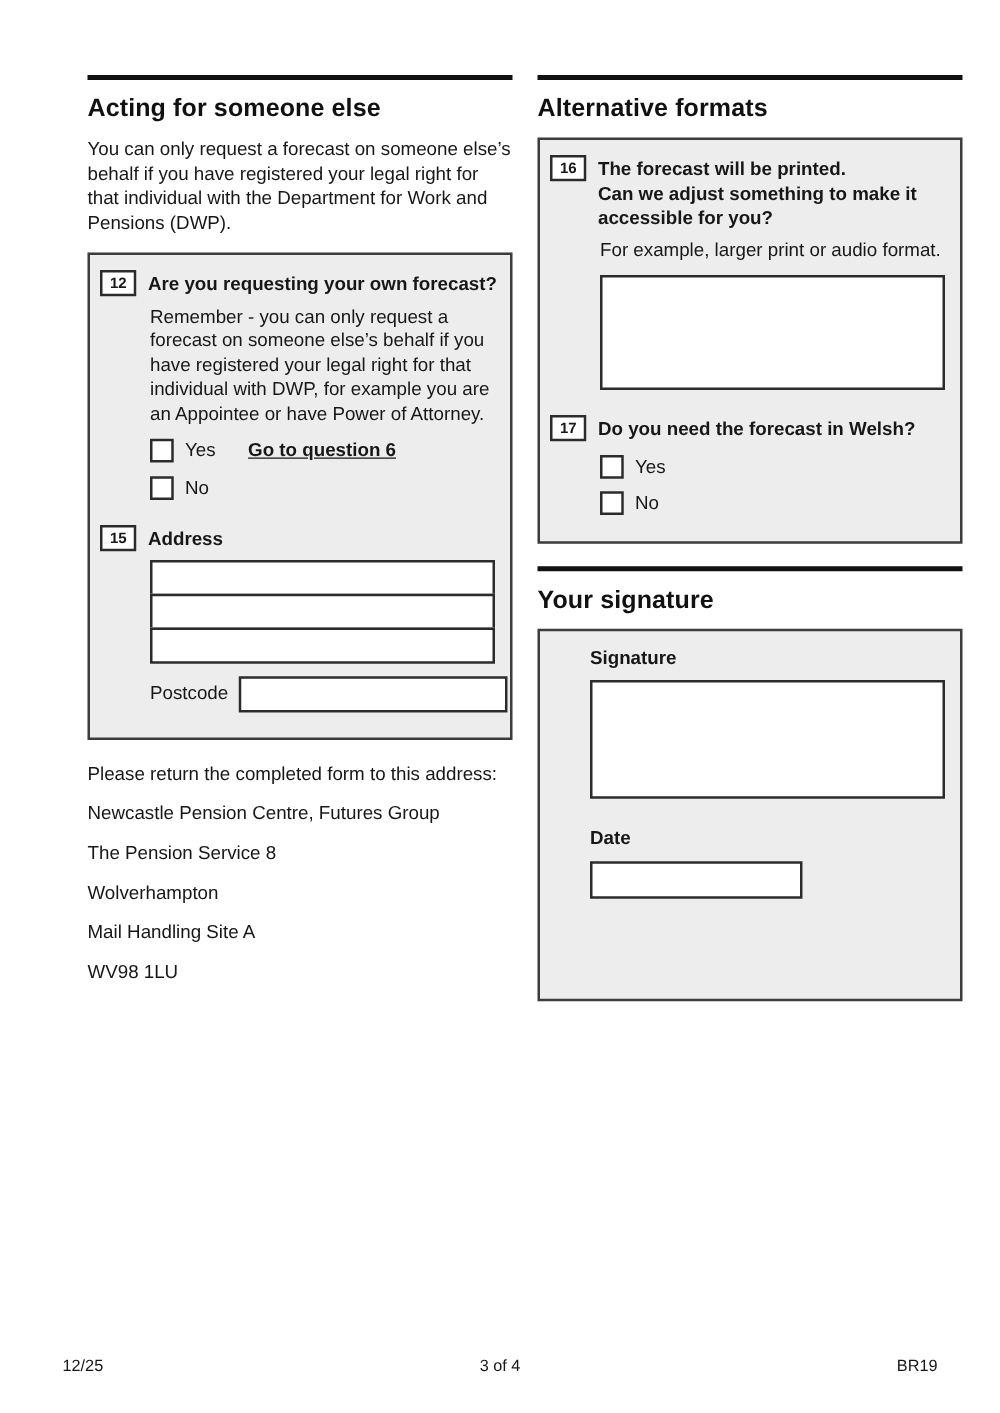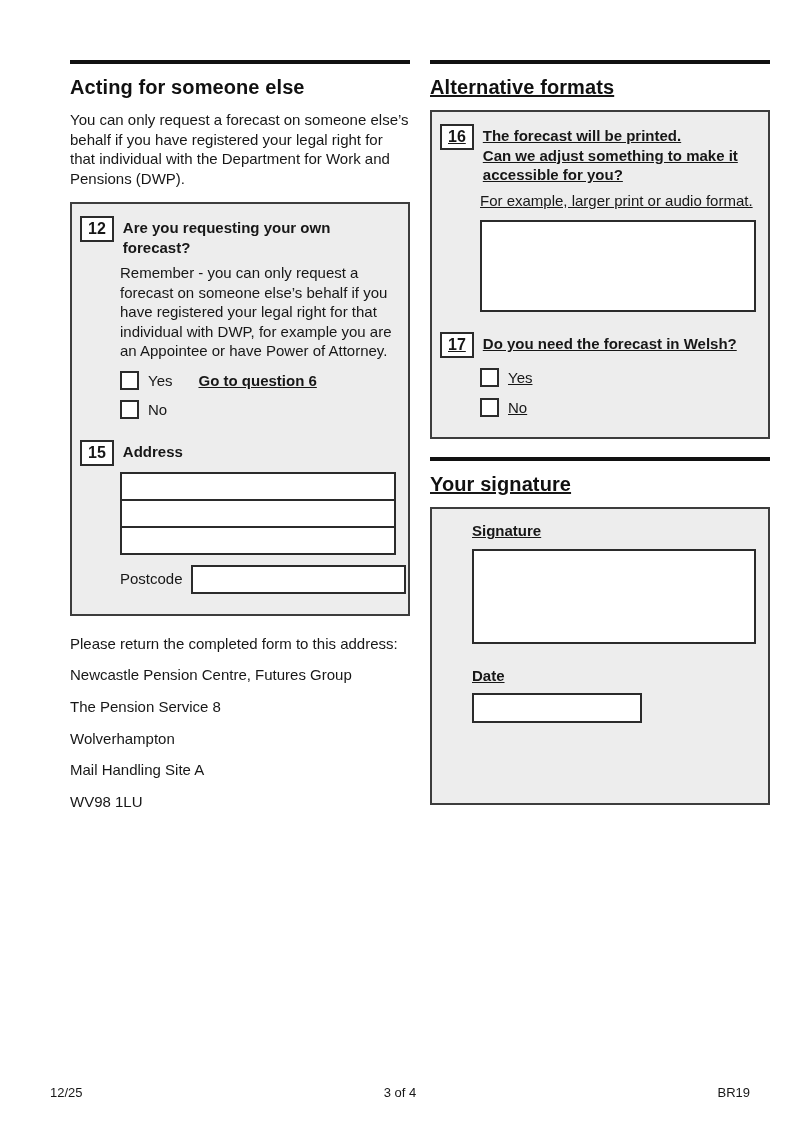--- a/index.html
+++ b/index.html
@@ -10,21 +10,21 @@
     font-family: "Liberation Sans", sans-serif;
     color: #171717;
     font-size: 15px;
     line-height: 1.3;
     position: relative;
   }
   .page { position: relative; width: 800px; height: 1130px; overflow: hidden; }
 
   .col { position: absolute; top: 60px; width: 340px; margin-left: 20px; }
   .col-left  { left: 50px; }
-  .col-right { left: 410px; text-decoration: underline; }
+  .col-right { left: 410px; }
 
   .rule { border-top: 4px solid #111; margin: 0 0 10px 0; }
   h2 {
     font-size: 20px; font-weight: bold; margin: 0 0 10px 0; color: #111;
     letter-spacing: 0.1px;
   }
   p.intro { margin: 0 0 14px 0; }
 
   .graybox {
     background: #ededed;
@@ -35,21 +35,21 @@
 
   .question { margin-bottom: 20px; }
   .question:last-child { margin-bottom: 4px; }
 
   .qhead { display: flex; align-items: flex-start; margin-bottom: 6px; }
   .qnum {
     flex: 0 0 auto;
     background: #ffffff;
     border: 2px solid #2b2b2b;
     font-weight: bold;
-    font-size: 16px;
+    font-size: 12px;
     padding: 1px 6px;
     margin-right: 9px;
     line-height: 1.25;
   }
   .qlabel { font-weight: bold; padding-top: 2px; }
   .qlabel .line { display: block; }
 
   .qbody { margin-left: 40px; margin-right: 2px; }
   .hint { margin: 0 0 10px 0; }
 

